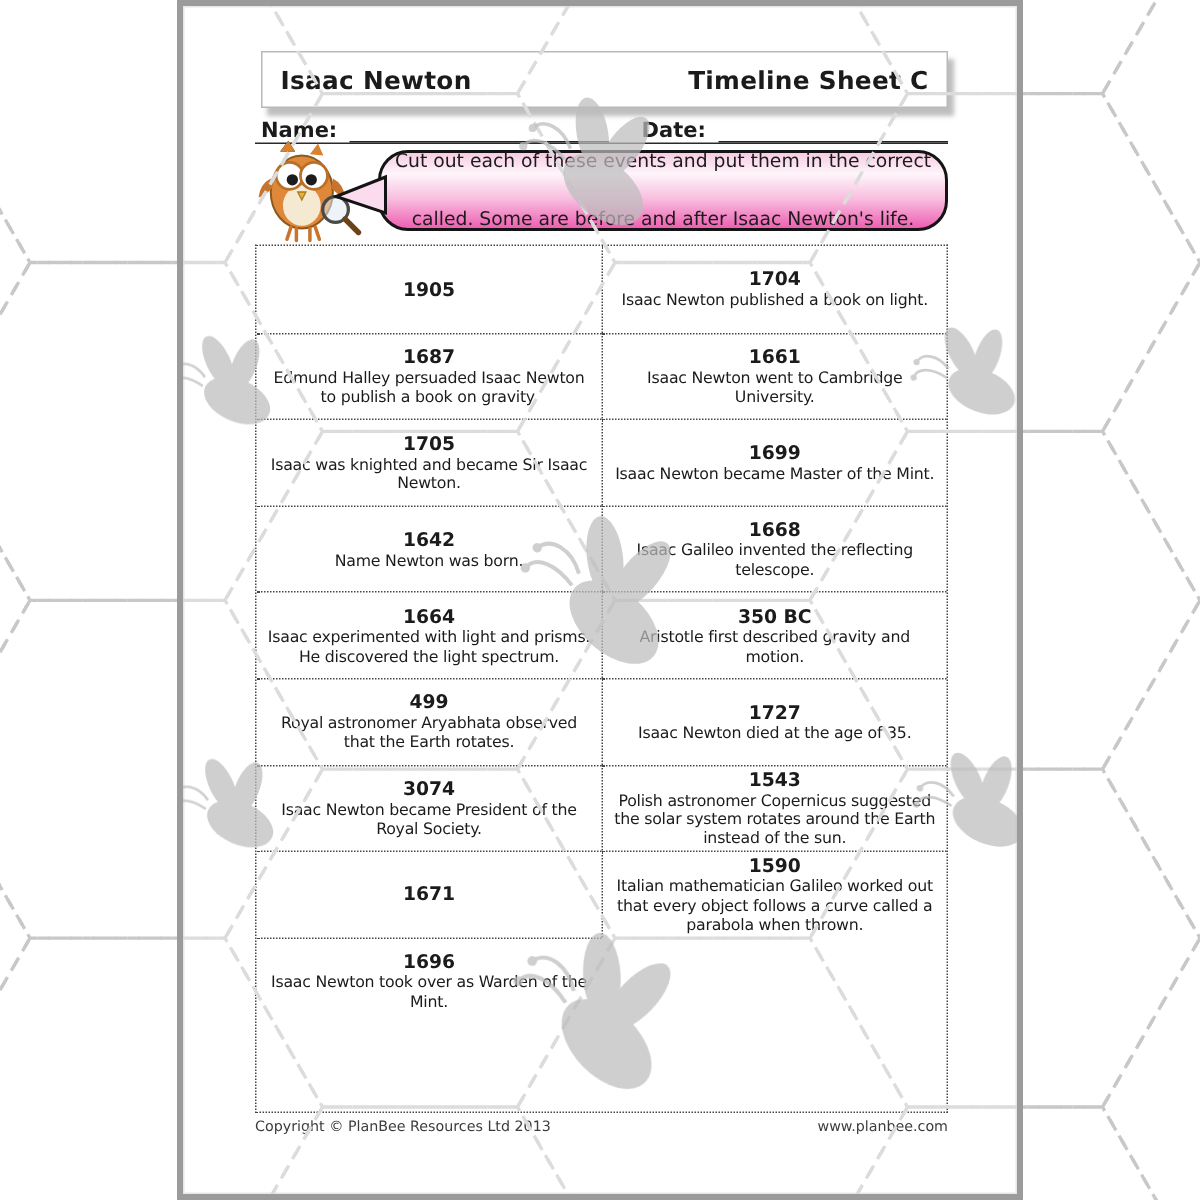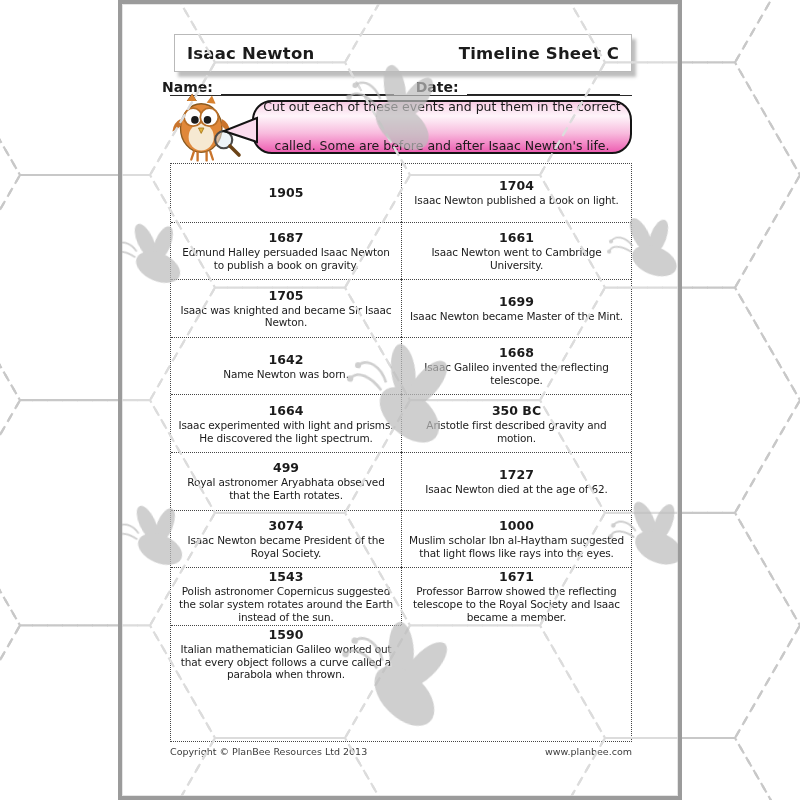--- a/index.html
+++ b/index.html
@@ -22,21 +22,21 @@
 
   
   .title-bar{
     position:absolute;left:52px;top:30px;width:458px;height:38px;box-sizing:border-box;
     background:#ffffff;border:1px solid #b9b9b9;z-index:2;
     box-shadow:4px 5px 3px rgba(110,110,110,.45);
     display:flex;align-items:center;justify-content:space-between;
     padding:0 12px;font-size:16.5px;font-weight:600;letter-spacing:.2px;
   }
   .name-date{
-    position:absolute;left:40px;top:71px;width:458px;height:20px;z-index:2;
+    position:absolute;left:52px;top:71px;width:458px;height:20px;z-index:2;
     display:flex;align-items:flex-end;font-size:14px;font-weight:700;
   }
   .write-line{border-bottom:1.6px solid #222;height:16px;}
   .line-name{width:178px;margin:0 10px 0 8px;}
   .line-date{width:158px;margin-left:8px;}
   .date-label{margin-left:12px;}
   .rule{position:absolute;left:48px;top:91px;width:462px;border-bottom:1.5px solid #2a2a2a;z-index:2;}
 
   .owl{position:absolute;left:44px;top:88px;width:92px;height:72px;z-index:3;}
 
@@ -212,41 +212,40 @@
         <div class="card">
           <div class="card-year">350 BC</div>
           <div class="card-text">Aristotle first described gravity and motion.</div>
         </div>
         <div class="card">
           <div class="card-year">499</div>
           <div class="card-text">Royal astronomer Aryabhata observed that the Earth rotates.</div>
         </div>
         <div class="card">
           <div class="card-year">1727</div>
-          <div class="card-text">Isaac Newton died at the age of 62.</div>
+          <div class="card-text">Isaac Newton died at the age of 35.</div>
         </div>
         <div class="card">
           <div class="card-year">3074</div>
           <div class="card-text">Isaac Newton became President of the Royal Society.</div>
         </div>
         <div class="card">
-          <div class="card-year">1000</div>
-          <div class="card-text">Muslim scholar Ibn al-Haytham suggested that light flows like rays into the eyes.</div>
-        </div>
-        <div class="card">
           <div class="card-year">1543</div>
           <div class="card-text">Polish astronomer Copernicus suggested the solar system rotates around the Earth instead of the sun.</div>
         </div>
         <div class="card">
           <div class="card-year">1671</div>
-          <div class="card-text">Professor Barrow showed the reflecting telescope to the Royal Society and Isaac became a member.</div>
         </div>
         <div class="card">
           <div class="card-year">1590</div>
           <div class="card-text">Italian mathematician Galileo worked out that every object follows a curve called a parabola when thrown.</div>
+        </div>
+        <div class="card">
+          <div class="card-year">1696</div>
+          <div class="card-text">Isaac Newton took over as Warden of the Mint.</div>
         </div>
       </div>
 
     <div class="footer">
       <span>Copyright © PlanBee Resources Ltd 2013</span>
       <span>www.planbee.com</span>
     </div>
 
     <svg class="watermark" id="hexInner" viewBox="0 0 556 792">
       <defs>

